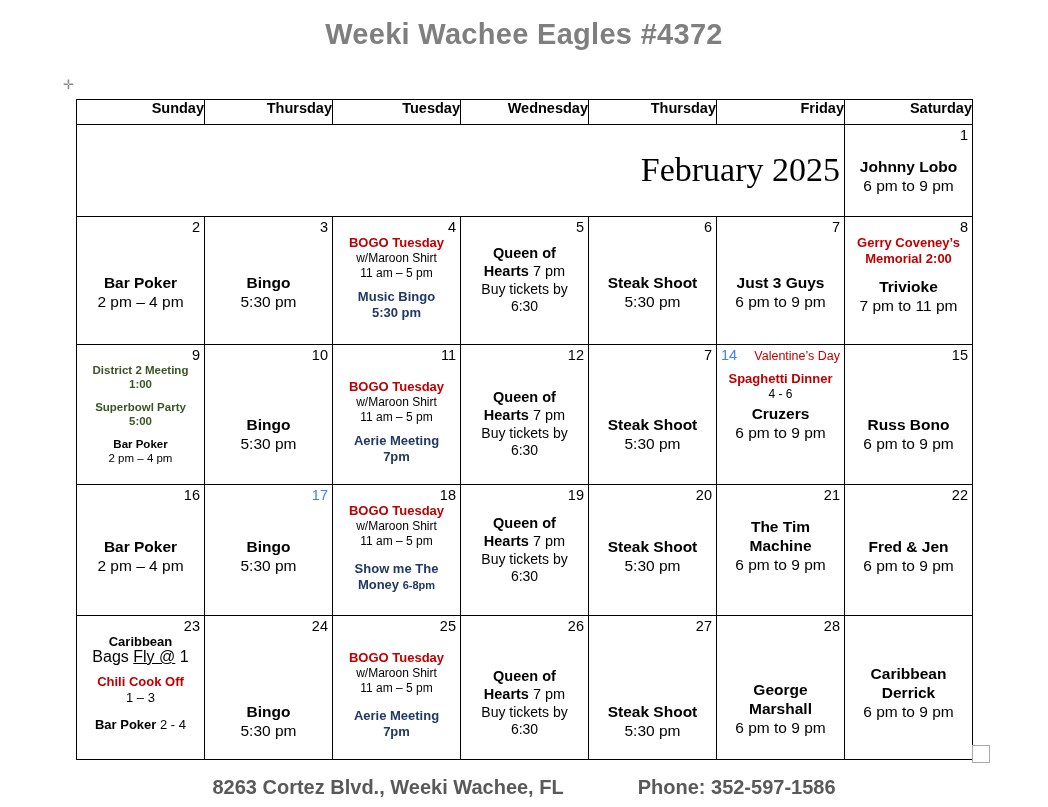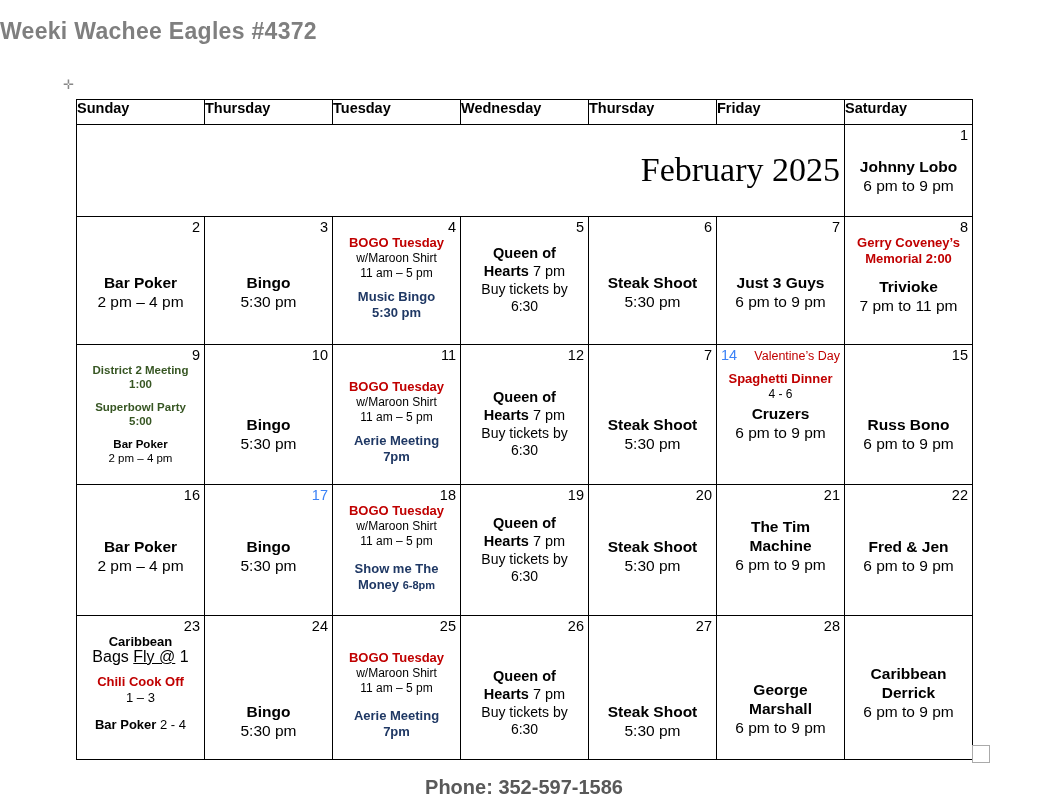--- a/index.html
+++ b/index.html
@@ -8,22 +8,22 @@
   }
   body {
     width: 1048px;
     height: 807px;
     background: #ffffff;
     font-family: "Liberation Sans", sans-serif;
     position: relative;
     overflow: hidden;
   }
   .page-title {
-    text-align: left;
-    font-size: 23px;
+    text-align: center;
+    font-size: 29px;
     font-weight: bold;
     color: #7f7f7f;
     margin-top: 18px;
     letter-spacing: 0.3px;
   }
   .move-handle {
     position: absolute;
     left: 62px;
     top: 78px;
     width: 13px;
@@ -47,21 +47,21 @@
   }
   table.calendar th, table.calendar td {
     border: 1px solid #000000;
     vertical-align: top;
     padding: 0;
   }
   table.calendar th {
     height: 24px;
     font-size: 14.5px;
     font-weight: bold;
-    text-align: left;
+    text-align: right;
     color: #000;
   }
   col.c { width: 128px; }
 
   .cell {
     position: relative;
     height: 100%;
     box-sizing: border-box;
     padding: 2px 4px 3px 4px;
   }
@@ -511,14 +511,15 @@
         </div>
       </td>
     </tr>
   </tbody>
 </table>
 </div>
 
 <div class="corner-box"></div>
 
 <div class="footer">
+  <span>8263 Cortez Blvd., Weeki Wachee, FL</span>
   <span>Phone: 352-597-1586</span>
 </div>
 
 </body></html>

